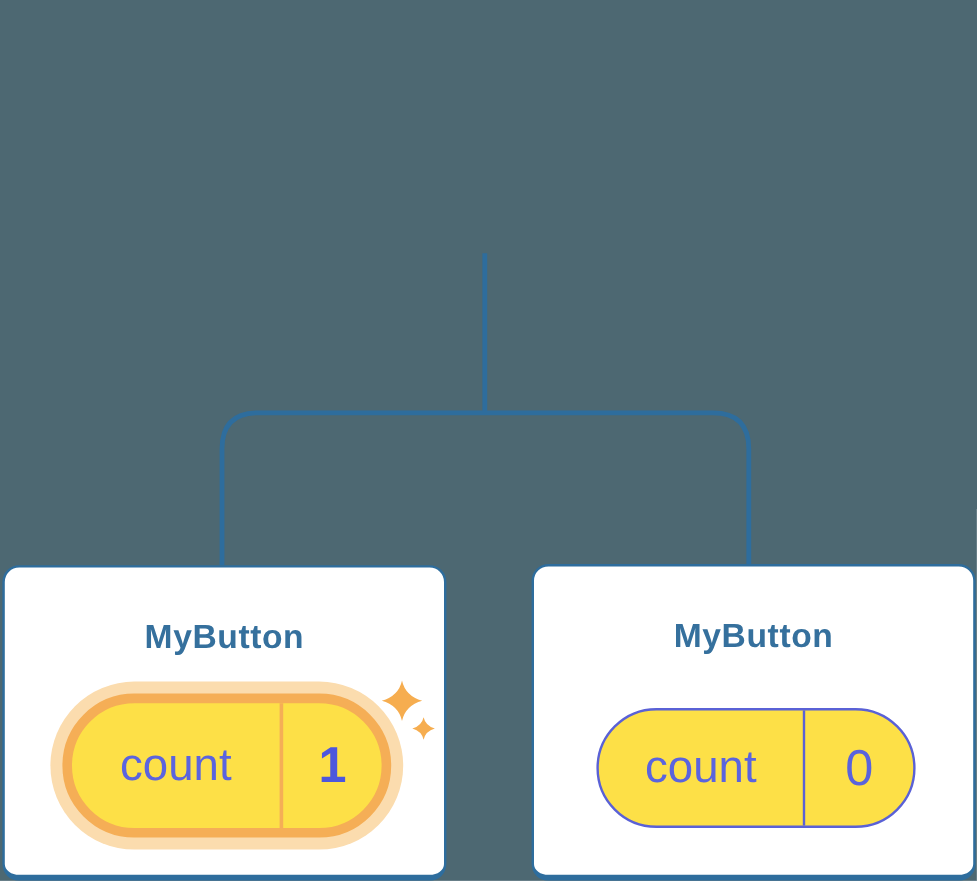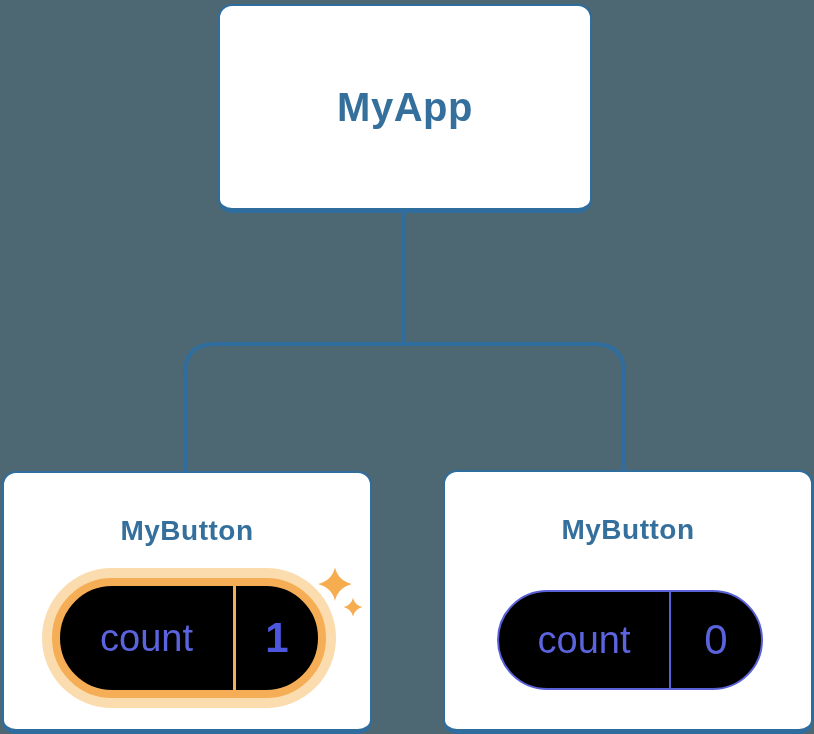--- a/index.html
+++ b/index.html
@@ -33,21 +33,21 @@
     text-align:center;
   }
   .card-root .node-title{font-size:40px;}
   .card-child .node-title{
     font-size:28px;
     margin-top:42px;
   }
   .pill{
     position:absolute;
     box-sizing:border-box;
-    background:#000000;
+    background:#fde047;
     border-radius:999px;
     display:flex;
     align-items:stretch;
   }
   .pill-highlighted{
     left:48px;top:105px;
     width:274px;height:120px;
     border:8px solid #f5ae56;
     box-shadow:0 0 0 10px #fbdcae;
   }
@@ -83,23 +83,20 @@
 </head>
 <body>
 
 <div class="stage">
 
   <svg class="connectors" width="814" height="734" viewBox="0 0 814 734" aria-hidden="true">
     <path d="M404 211 L404 344" fill="none" stroke="#2e6d9d" stroke-width="4"></path>
     <path d="M185 471 L185 374 Q185 344 215 344 L594 344 Q624 344 624 374 L624 471" fill="none" stroke="#2e6d9d" stroke-width="4"></path>
   </svg>
 
-  <div class="card card-root">
-    <div class="node-title">MyApp</div>
-  </div>
 
   <div class="card card-child card-child-left">
     <div class="node-title">MyButton</div>
     <div class="pill pill-highlighted">
       <div class="pill-cell pill-key">count</div>
       <div class="pill-divider"></div>
       <div class="pill-cell pill-value">1</div>
     </div>
     <svg class="sparkle sparkle-large" viewBox="0 0 32 32" aria-hidden="true">
       <path d="M16 1 Q18.5 12.5 31 16 Q18.5 19.5 16 31 Q13.5 19.5 1 16 Q13.5 12.5 16 1 Z" fill="#f6ad4f"></path>

